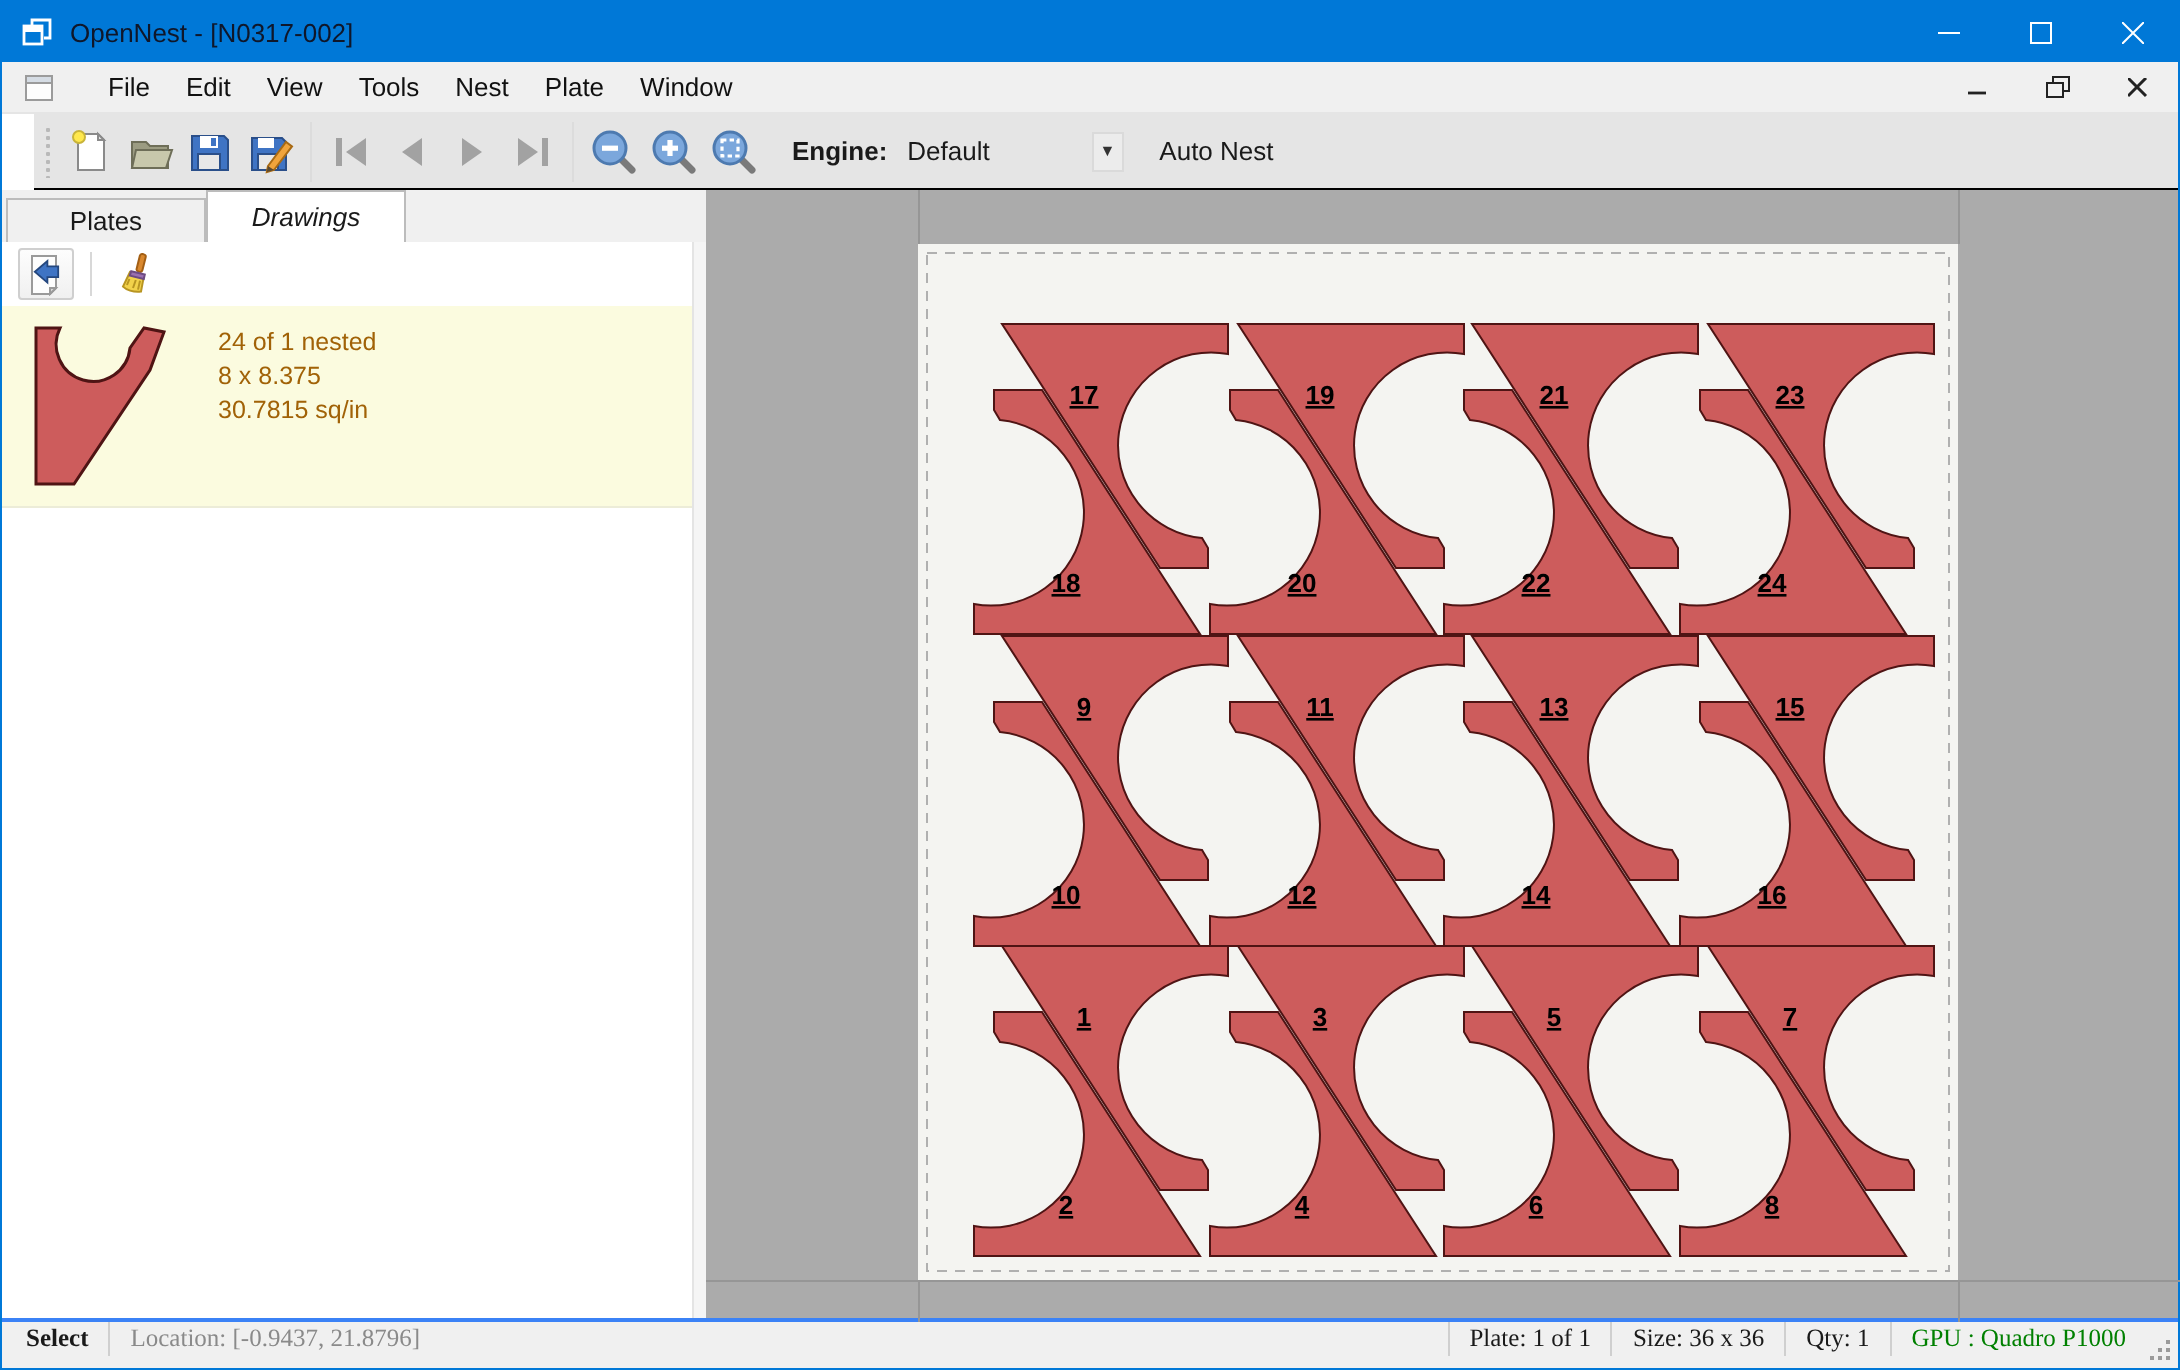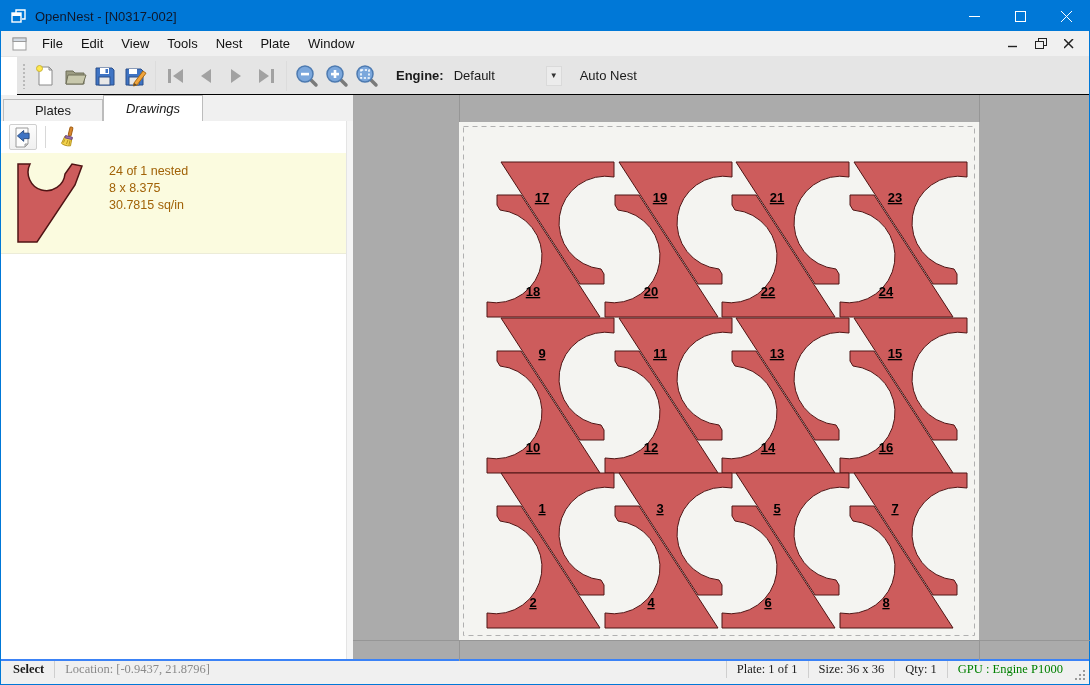--- a/index.html
+++ b/index.html
@@ -8,21 +8,21 @@
   .window { width:1090px; height:685px; border:1px solid #0078d7; display:flex; flex-direction:column; background:#fff; }
 
   
   .titlebar { height:30px; background:#0078d7; color:#0f172a; display:flex; align-items:center; flex:0 0 auto; }
   .titlebar .appicon { margin:0 8px 0 10px; display:flex; }
   .titlebar .title { font-size:13px; }
   .titlebar .spacer { flex:1; }
   .cap-btn { width:46px; height:30px; display:flex; align-items:center; justify-content:center; }
 
   
-  .menubar { height:26px; background:#f0f0f0; display:flex; align-items:center; flex:0 0 auto; border-bottom:1px solid #e5e5e5; }
+  .menubar { height:26px; background:#f0f0f0; display:flex; align-items:center; flex:0 0 auto; border-bottom:1px solid #e5e5e5;gap:12px; }
   .menubar .mdiicon { margin:0 6px 0 11px; display:flex; }
   .menu-item { padding:0 9px; height:26px; line-height:26px; color:#111; }
   .menubar .spacer { flex:1; }
   .mdi-btn { width:28px; height:24px; display:flex; align-items:center; justify-content:center; }
 
   
   .toolbar { height:38px; background:#e5e5e5; display:flex; align-items:center; flex:0 0 auto; border-bottom:1px solid #000000; padding-left:3px;margin-left:16px; }
   .grip { width:4px; height:26px; margin:0 4px 0 2px; background-image:radial-gradient(circle,#b9b9b9 1px,transparent 1.2px); background-size:4px 4px; }
   .tbtn { width:30px; height:30px; display:flex; align-items:center; justify-content:center; border-radius:2px; }
   .tsep { width:1px; height:30px; background:#dcdcdc; margin:0 5px; }
@@ -312,21 +312,21 @@
     </div>
   </div>
 
   <div class="statusbar">
     <span class="cell mode">Select</span>
     <span class="cell sep loc">Location: [-0.9437, 21.8796]</span>
     <span class="stretch"></span>
     <span class="cell sep">Plate: 1 of 1</span>
     <span class="cell sep">Size: 36 x 36</span>
     <span class="cell sep">Qty: 1</span>
-    <span class="cell sep gpu">GPU : Engine P1000</span>
+    <span class="cell sep gpu">GPU : Quadro P1000</span>
     <span class="gripdots">
       <svg width="14" height="14" viewBox="0 0 14 14">
           <g fill="#9a9a9a">
             <rect x="10" y="10" width="2" height="2"></rect>
             <rect x="10" y="6" width="2" height="2"></rect>
             <rect x="10" y="2" width="2" height="2"></rect>
             <rect x="6" y="10" width="2" height="2"></rect>
             <rect x="6" y="6" width="2" height="2"></rect>
             <rect x="2" y="10" width="2" height="2"></rect>
           </g>

